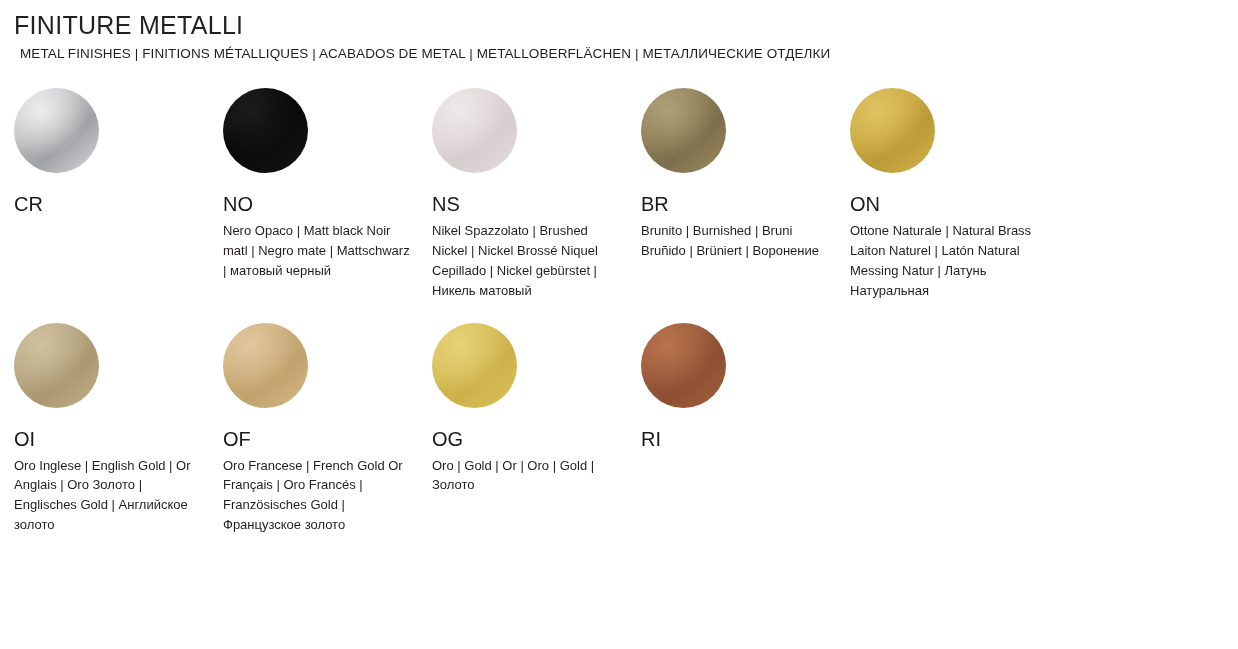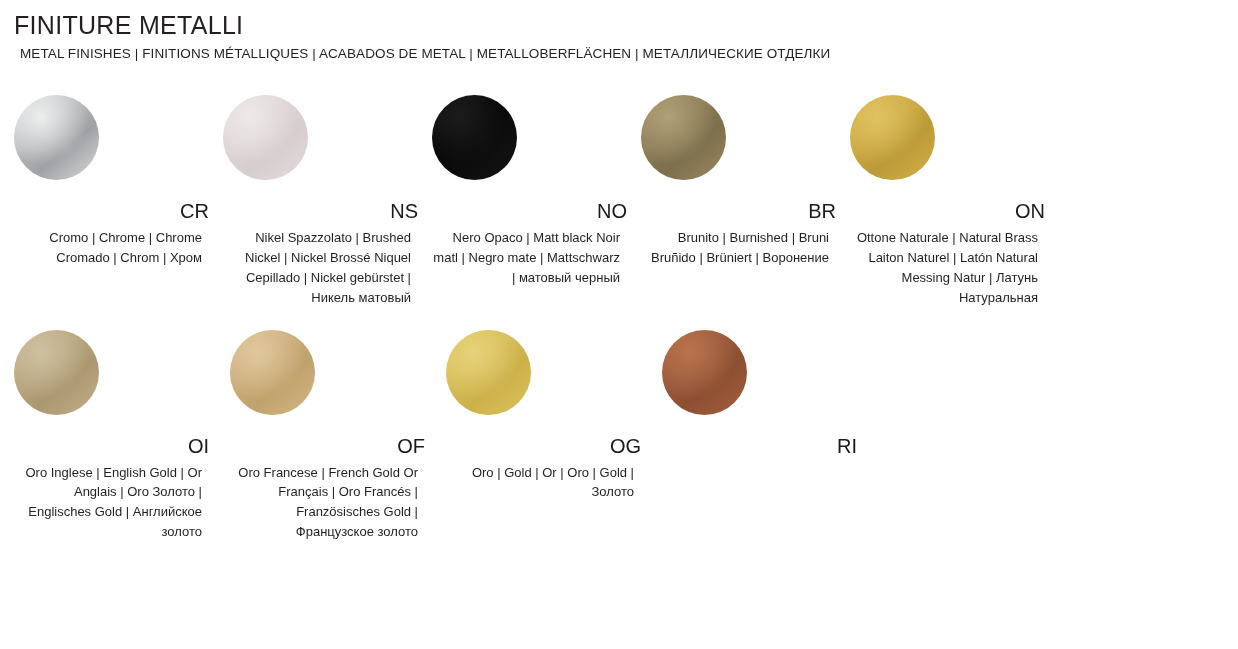--- a/index.html
+++ b/index.html
@@ -36,31 +36,29 @@
     font-size: 13.5px;
     font-weight: 400;
     color: #231f20;
     letter-spacing: 0.1px;
     line-height: 1.2;
     margin: 6px;
   }
   .grid {
     position: absolute;
     left: 14px;
-    top: 95px;
+    top: 88px;
     width: 1210px;
-    text-align: right;
   }
   .row {
     display: flex;
     flex-direction: row;
   }
   .row-2 {
     margin-top: 22px;
-    gap: 7px;
   }
   .cell {
     width: 209px;
     flex: 0 0 209px;
     box-sizing: border-box;
     padding-right: 14px;
   }
   .swatch {
     width: 85px;
     height: 85px;
@@ -91,31 +89,30 @@
     <h1 class="title">FINITURE METALLI</h1>
     <p class="subtitle">METAL FINISHES | FINITIONS MÉTALLIQUES | ACABADOS DE METAL | METALLOBERFLÄCHEN | МЕТАЛЛИЧЕСКИЕ ОТДЕЛКИ</p>
   </div>
 
   <div class="grid">
 
     <div class="row">
       <div class="cell">
         <div class="swatch" style="background: radial-gradient(circle at 32% 26%, rgb(236, 237, 237) 0%, rgba(255, 255, 255, 0) 55%), linear-gradient(140deg, rgb(217, 218, 220) 0%, rgb(183, 185, 187) 38%, rgb(159, 161, 164) 62%, rgb(217, 218, 220) 100%);"></div>
         <div class="code">CR</div>
-        <div class="desc">Cromo | Chrome | Chrome Cromado | Chrom | Хром</div>
+      </div>
+      <div class="cell">
+        <div class="swatch" style="background: radial-gradient(circle at 32% 26%, rgb(28, 28, 28) 0%, rgba(255, 255, 255, 0) 55%), linear-gradient(140deg, rgb(20, 20, 20) 0%, rgb(8, 8, 8) 38%, rgb(12, 12, 12) 62%, rgb(20, 20, 20) 100%);"></div>
+        <div class="code">NO</div>
+        <div class="desc">Nero Opaco | Matt black Noir matl | Negro mate | Mattschwarz | матовый черный</div>
       </div>
       <div class="cell">
         <div class="swatch" style="background: radial-gradient(circle at 32% 26%, rgb(238, 232, 232) 0%, rgba(255, 255, 255, 0) 55%), linear-gradient(140deg, rgb(228, 220, 220) 0%, rgb(221, 212, 212) 38%, rgb(214, 205, 206) 62%, rgb(228, 220, 220) 100%);"></div>
         <div class="code">NS</div>
         <div class="desc">Nikel Spazzolato | Brushed Nickel | Nickel Brossé Niquel Cepillado | Nickel gebürstet | Никель матовый</div>
-      </div>
-      <div class="cell">
-        <div class="swatch" style="background: radial-gradient(circle at 32% 26%, rgb(28, 28, 28) 0%, rgba(255, 255, 255, 0) 55%), linear-gradient(140deg, rgb(20, 20, 20) 0%, rgb(8, 8, 8) 38%, rgb(12, 12, 12) 62%, rgb(20, 20, 20) 100%);"></div>
-        <div class="code">NO</div>
-        <div class="desc">Nero Opaco | Matt black Noir matl | Negro mate | Mattschwarz | матовый черный</div>
       </div>
       <div class="cell">
         <div class="swatch" style="background: radial-gradient(circle at 32% 26%, rgb(176, 160, 119) 0%, rgba(255, 255, 255, 0) 55%), linear-gradient(140deg, rgb(155, 138, 98) 0%, rgb(138, 122, 86) 38%, rgb(125, 111, 76) 62%, rgb(155, 138, 98) 100%);"></div>
         <div class="code">BR</div>
         <div class="desc">Brunito | Burnished | Bruni Bruñido | Brüniert | Воронение</div>
       </div>
       <div class="cell">
         <div class="swatch" style="background: radial-gradient(circle at 32% 26%, rgb(224, 194, 99) 0%, rgba(255, 255, 255, 0) 55%), linear-gradient(140deg, rgb(212, 179, 72) 0%, rgb(201, 168, 64) 38%, rgb(187, 154, 56) 62%, rgb(212, 179, 72) 100%);"></div>
         <div class="code">ON</div>
         <div class="desc">Ottone Naturale | Natural Brass Laiton Naturel | Latón Natural Messing Natur | Латунь Натуральная</div>

